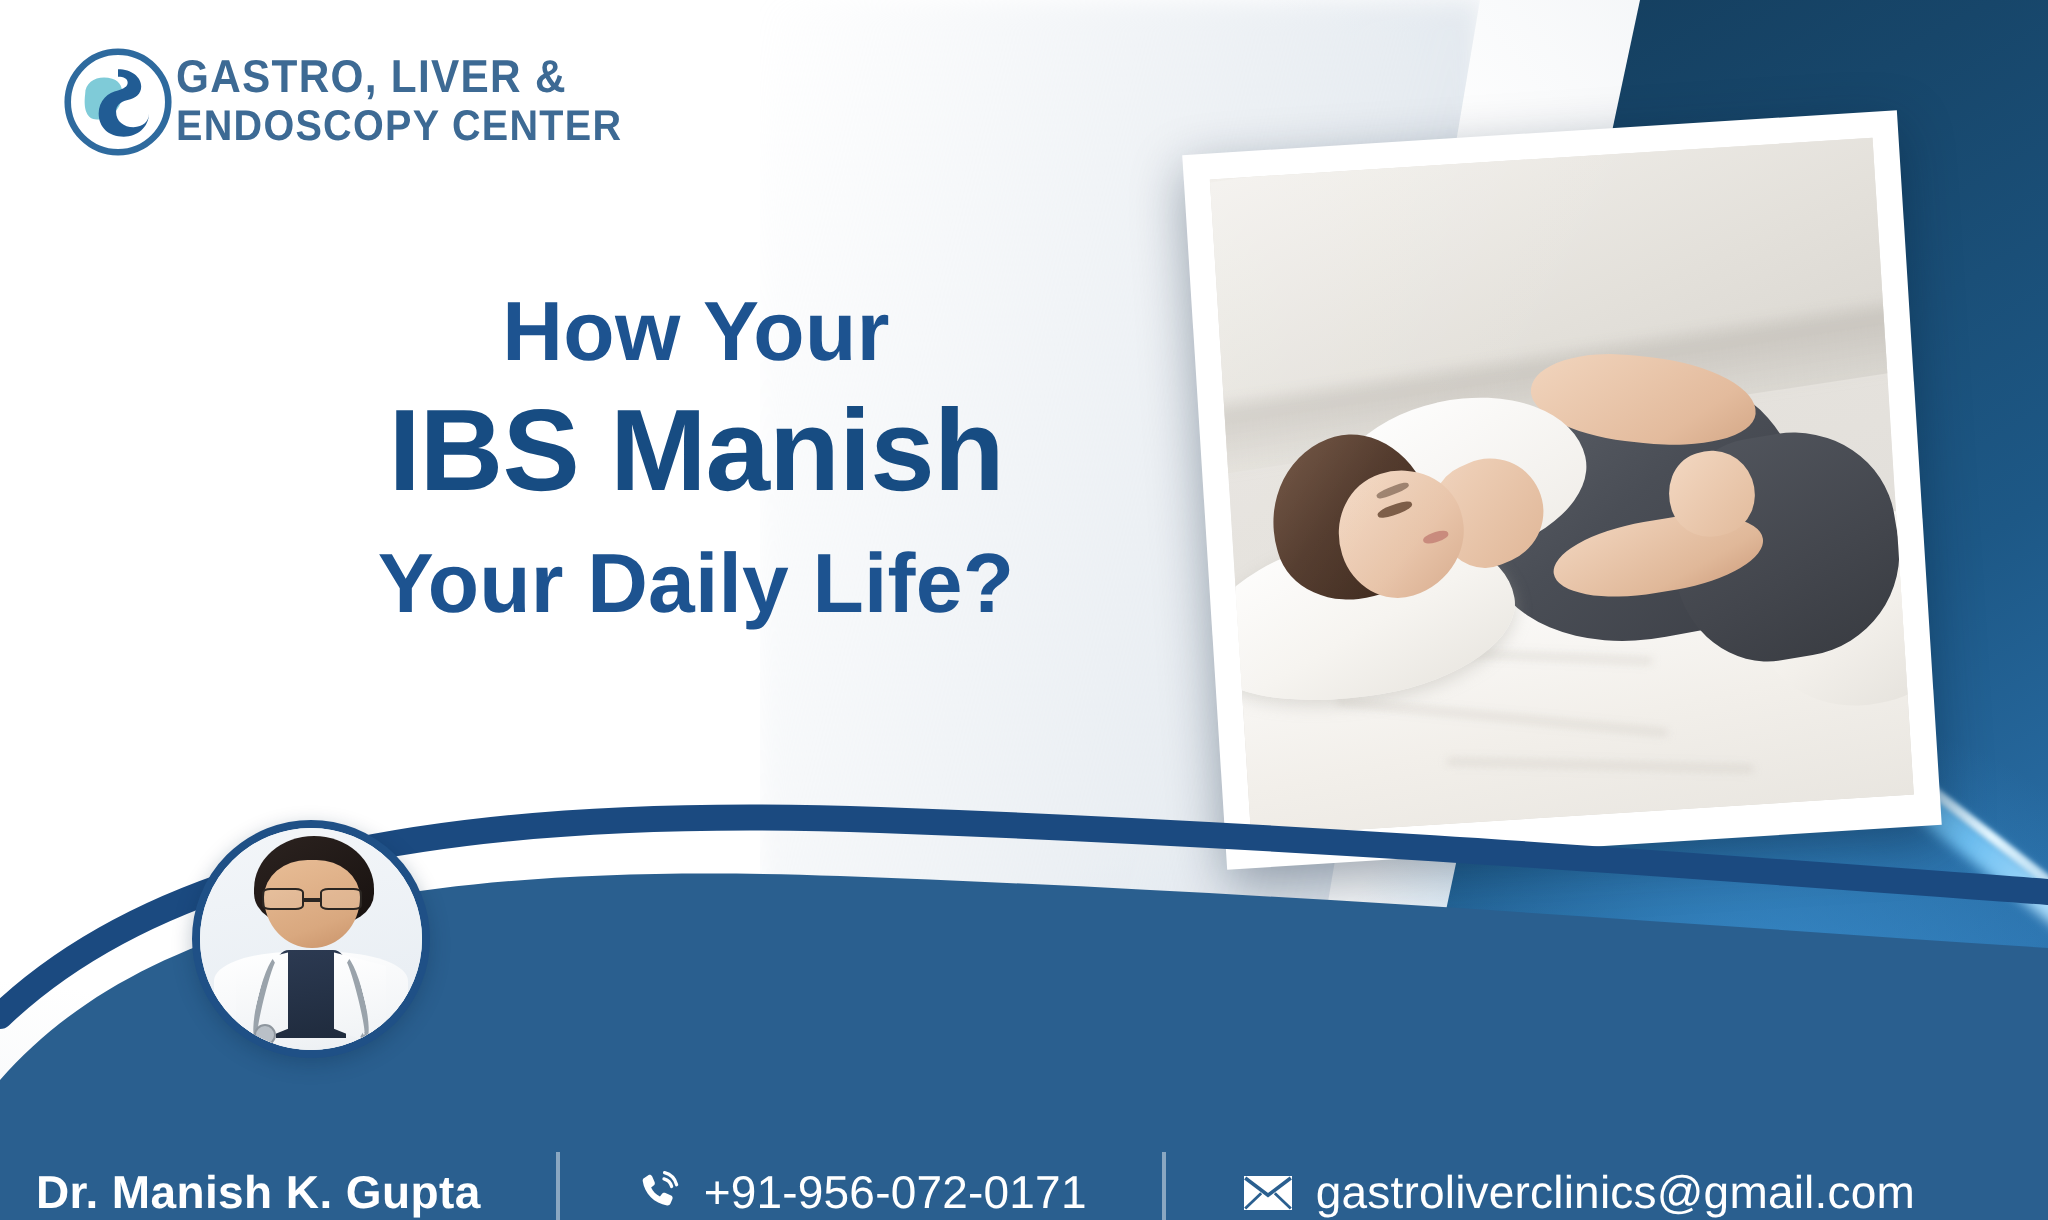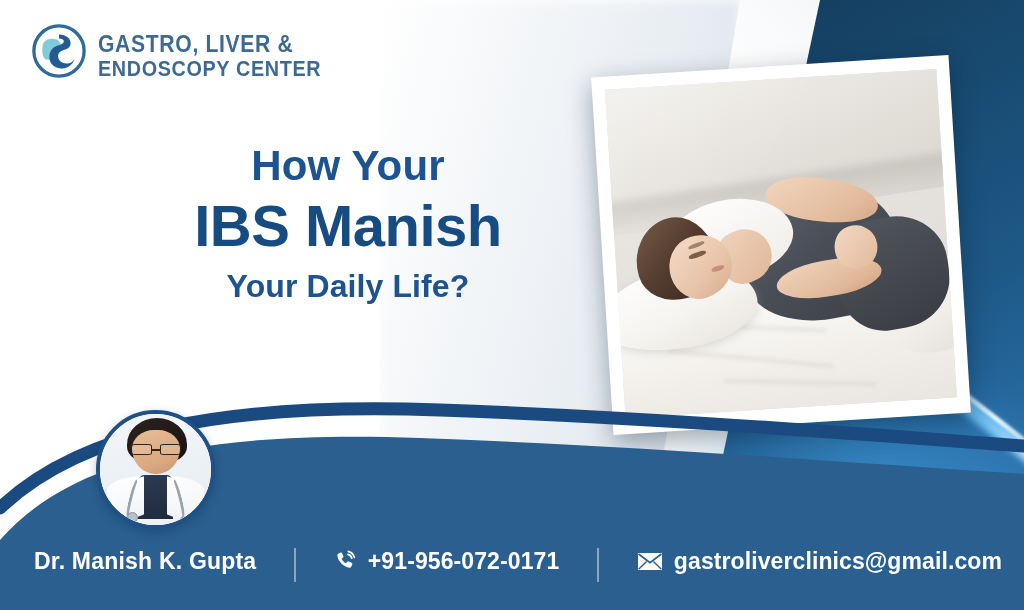--- a/index.html
+++ b/index.html
@@ -54,21 +54,21 @@
   }
   .glow-br {
     position:absolute; right:-60px; bottom:-40px; width:420px; height:300px;
     background:radial-gradient(closest-side, rgba(70,165,235,.55), rgba(70,165,235,0) 100%);
   }
 
   
   .waves { position:absolute; left:0; bottom:0; width:1024px; height:220px; }
 
   
-  .logo { position:absolute; left:30px; top:22px; display:flex; align-items:flex-end; gap:10px; }
+  .logo { position:absolute; left:30px; top:22px; display:flex; align-items:center; }
   .logo-mark { width:58px; height:58px; flex:0 0 58px; }
   .logo-text { display:flex; flex-direction:column; line-height:1.0; }
   .logo-l1, .logo-l2 {
     font-family:"Liberation Sans Narrow","Liberation Sans", sans-serif;
     font-weight:bold; color:#3d6a94; letter-spacing:.7px;
     font-size:23px; transform:scaleX(.92); transform-origin:left center;
     white-space:nowrap;
   }
   .logo-l2 { font-size:21.5px; margin-top:3px; }
 
@@ -76,21 +76,21 @@
   .headline { position:absolute; left:148px; top:144px; width:400px; text-align:center; }
   .h-l1 {
     font-size:42px; font-weight:bold; color:#1d5390; letter-spacing:.2px;
     line-height:1.05;
   }
   .h-l2 {
     font-size:58px; font-weight:bold; color:#174c82; letter-spacing:-.5px;
     line-height:1.12; margin-top:6px;
   }
   .h-l3 {
-    font-size:32px; font-weight:bold; color:#1d5390; letter-spacing:.1px;
+    font-size:42px; font-weight:bold; color:#1d5390; letter-spacing:.1px;
     line-height:1.05; margin-top:11px;text-align:center;
   }
 
   
   .photo-frame {
     position:absolute; left:602px; top:66px; width:358px; height:358px;
     background:#ffffff; padding:13px 13px 16px 13px;
     transform:rotate(-3.6deg);
     box-shadow:0 8px 26px rgba(5,25,50,.38);
   }
@@ -254,31 +254,31 @@
   .av-steth-l { left:26%; transform:rotate(14deg); }
   .av-steth-r { right:26%; transform:rotate(-14deg) scaleX(-1); }
   .av-bell {
     position:absolute; left:24%; top:88%; width:11px; height:11px;
     border-radius:50%; background:#b9c0c7; border:1.5px solid #8e969e;
   }
 
   
   .footer {
     position:absolute; left:0; bottom:0; width:1024px; height:62px;
-    display:flex; align-items:flex-start; padding-left:34px; gap:16px;
+    display:flex; align-items:flex-end; padding-left:18px; gap:16px;
   }
   .f-name {
     color:#ffffff; font-size:23px; font-weight:bold; letter-spacing:.2px; white-space:nowrap;
   }
   .f-sep {
     width:1.5px; height:34px; background:rgba(255,255,255,.45);
     margin:0 22px;
   }
   .f-item { display:flex; align-items:center; gap:11px; }
-  .f-text { color:#ffffff; font-size:23px; letter-spacing:.1px; white-space:nowrap;font-weight:bold; }
+  .f-text { color:#ffffff; font-size:23px; letter-spacing:.1px; white-space:nowrap; }
   .f-icon { display:flex; align-items:center; }
 </style>
 </head>
 <body>
 
 <div id="banner">
 
   <div class="bg-navy"></div>
   <div class="bg-white-wedge"></div>
   <div class="bg-soft-shade"></div>

